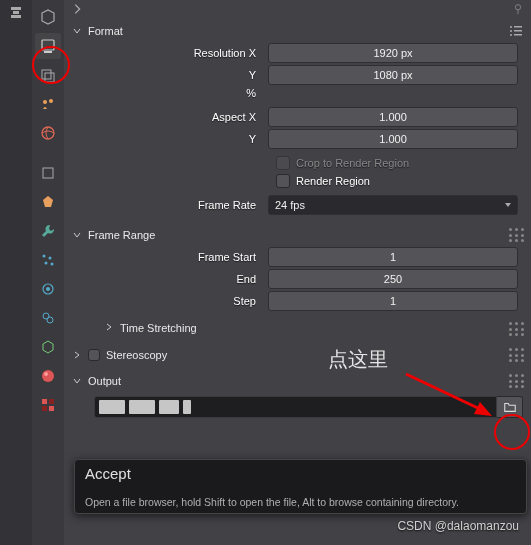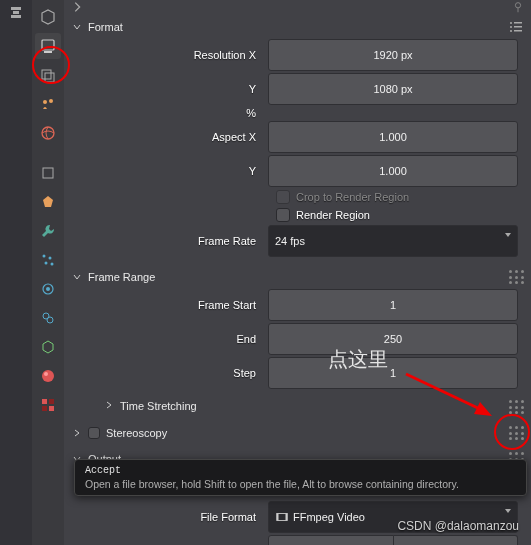--- a/index.html
+++ b/index.html
@@ -14,41 +14,41 @@
 .tico svg { width: 16px; height: 16px; }
 .tabs .tico { width: 26px; height: 26px; }
 
 .panel { flex: 1; background: #414146; display: flex; flex-direction: column; overflow: hidden; }
 .header { height: 18px; display: flex; align-items: center; padding: 0 6px; gap: 6px; color: #ddd; }
 .section-hd { display: flex; align-items: center; padding: 4px 8px; gap: 6px; margin-top: 2px; }
 .section-hd .title { flex: 1; font-size: 11px; color: #eaeaea; }
 .chev { width: 10px; height: 10px; display: inline-flex; align-items: center; justify-content: center; }
 .row { display: flex; align-items: center; padding: 1px 8px 1px 0; gap: 4px; }
 .label { width: 200px; text-align: right; padding-right: 8px; color: #fff; font-size: 11px; text-shadow: 0 1px 1px rgba(0,0,0,0.6); }
-.field { flex: 1; max-width: 250px; background: #545458; border: 1px solid #2f2f33; border-radius: 3px; height: 32px; display: flex; align-items: center; justify-content: center; color: #f0f0f0; font-size: 11px; }
+.field { flex: 1; max-width: 250px; background: #545458; border: 1px solid #2f2f33; border-radius: 3px; height: 20px; display: flex; align-items: center; justify-content: center; color: #f0f0f0; font-size: 11px; }
 .field.blue { background: #4a7fbf; }
 .field.drop { background: #2a2a2e; justify-content: flex-start; padding: 0 6px; position: relative; }
 .field.drop::after { content: ""; position: absolute; right: 6px; top: 7px; border-left: 3px solid transparent; border-right: 3px solid transparent; border-top: 4px solid #aaa; }
 .checkbox-row { display: flex; align-items: center; gap: 6px; padding: 2px 0 2px 212px; }
 .cb { width: 14px; height: 14px; background: #545458; border: 1px solid #2a2a2e; border-radius: 3px; }
 .cb-label { font-size: 11px; color: #fff; text-shadow: 0 1px 1px rgba(0,0,0,0.6); }
 .cb-label.disabled { color: #888; }
 .sub-hd { display: flex; padding: 4px 8px 4px 40px; gap: 6px; }
 .sub-hd .title { font-size: 11px; color: #eaeaea; }
 .sright { margin-left: auto; width: 14px; height: 14px; display: flex; align-items: center; justify-content: center; cursor: pointer; }
 
 .output-path { display: flex; align-items: center; padding: 4px 8px 4px 30px; gap: 0; }
 .path-field { flex: 1; height: 22px; background: #1e1e21; border: 1px solid #3a3a3e; border-radius: 3px 0 0 3px; display: flex; align-items: center; padding: 0 4px; gap: 4px; overflow: hidden; }
 .pf-ico { width: 26px; height: 14px; background: #c6c6c6; border-radius: 1px; }
 .pf-ico.s { width: 20px; }
 .pf-ico.xs { width: 8px; }
 .browse-btn { width: 26px; height: 22px; background: #545458; border: 1px solid #2a2a2e; border-left: none; border-radius: 0 3px 3px 0; display: flex; align-items: center; justify-content: center; cursor: pointer; }
 
 .tooltip { position: absolute; left: 74px; top: 459px; right: 4px; background: #1a1a1c; border: 1px solid #444; border-radius: 4px; padding: 5px 10px; box-shadow: 0 2px 8px rgba(0,0,0,0.6); }
-.tooltip .t-title { color: #e0e0e0; font-size: 10px; margin-bottom: 2px; font-family: Liberation Mono, monospace; }
+.tooltip .t-title { color: #e0e0e0; font-size: 15px; margin-bottom: 14px; }
 .tooltip .t-desc { color: #b0b0b0; font-size: 10.5px; }
 
 .annot { position: absolute; color: #e5e5e5; font-size: 20px; pointer-events: none; }
 .arrow { position: absolute; pointer-events: none; }
 .circ { position: absolute; border: 2px solid #e00; border-radius: 50%; pointer-events: none; }
 .watermark { position: absolute; right: 12px; bottom: 12px; color: #d0d0d0; font-size: 12px; text-shadow: 0 1px 2px rgba(0,0,0,0.8); pointer-events: none; }
 
 .dots-icon { width: 16px; height: 14px; display: flex; flex-direction: column; justify-content: space-between; }
 .dots-icon span { display: flex; gap: 3px; }
 .dots-icon i { width: 3px; height: 3px; background: #888; border-radius: 50%; }

